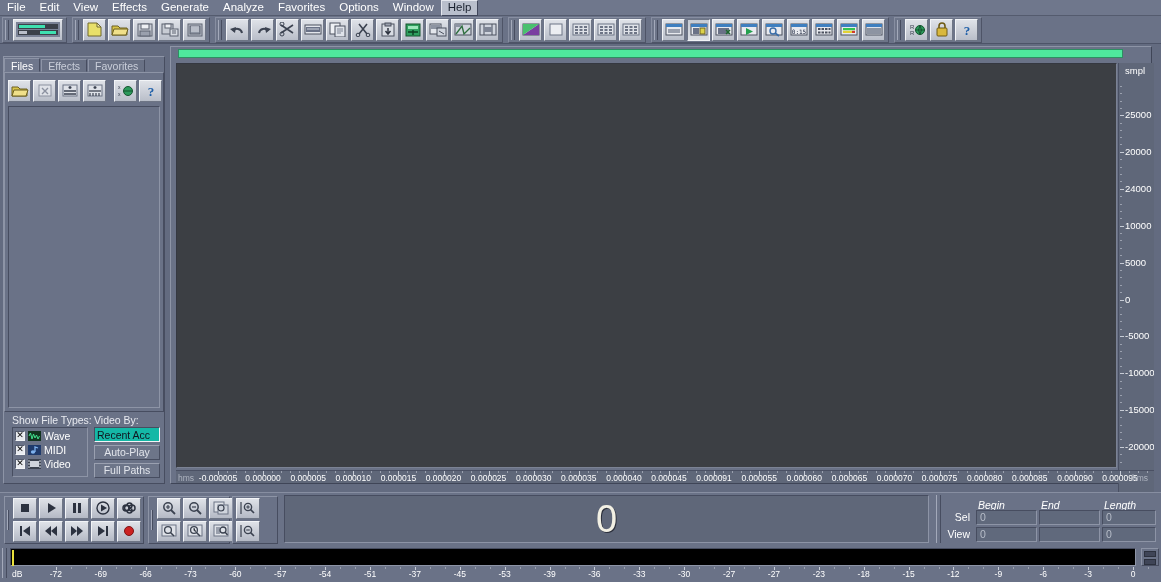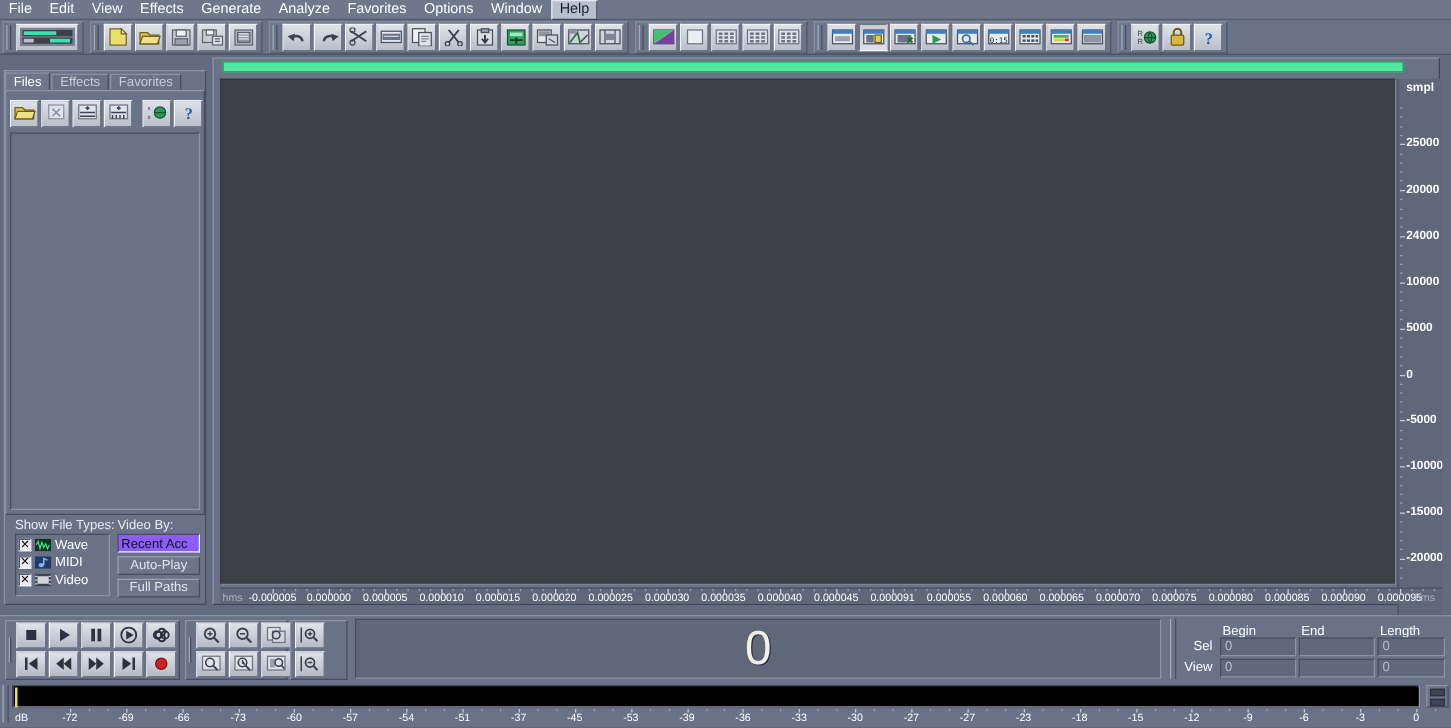--- a/index.html
+++ b/index.html
@@ -121,21 +121,21 @@
     width: 10px; height: 10px; background: #e9ebf0; border: 1px solid;
     border-color: #545b6e #f2f4f7 #f2f4f7 #545b6e;
     display: flex; align-items: center; justify-content: center;
     font-size: 9px; color: #0b0b0b; line-height: 9px; font-family: "Liberation Sans", sans-serif;
   }
   .ft-ico { width: 13px; height: 10px; margin: 0 3px; border: 1px solid #2b2f3b; }
   .ft-txt { font-size: 10.5px; color: #ffffff; }
 
   .sortwrap { position: absolute; left: 88px; top: 13px; width: 68px; }
   .combo {
-    width: 66px; height: 15px; background: #8b5cf6; color: #11151f;
+    width: 66px; height: 15px; background: #14b8a6; color: #11151f;
     font-size: 10.5px; line-height: 14px; padding-left: 2px;
     border: 1px solid; border-color: #474d60 #f2f4f7 #f2f4f7 #474d60;
     display: flex; align-items: center; justify-content: space-between;
     overflow: hidden; white-space: nowrap; gap: 46px;
   }
   .combo-arrow {
     width: 13px; height: 13px; flex: 0 0 13px;
     background: linear-gradient(#dfe2e8, #b9bec9);
     border: 1px solid; border-color: #f2f4f7 #6e7585 #6e7585 #f2f4f7;
     display: flex; align-items: center; justify-content: center;
@@ -159,21 +159,20 @@
   }
   .canvas {
     position: absolute; left: 176px; top: 63px; width: 941px; height: 405px;
     background: #3c3f44;
     border: 1px solid; border-color: #353841 #7b8294 #7b8294 #353841;
   }
   .vruler {
     position: absolute; left: 1118px; top: 63px; width: 36px; height: 468px;
     background: #5f6779; overflow: hidden;
     border-left: 1px solid #4a5063;
-    font-weight: bold;
   }
   .vtick {
     position: absolute; left: 0; width: 100%; height: 1px;
   }
   .vtick .dash { position: absolute; left: 1px; top: 0; width: 4px; height: 1px; background: #c7ccd6; }
   .vtick .lbl  { position: absolute; left: 6px; top: -6px; font-size: 9.5px; color: #ffffff; white-space: nowrap; }
   .vminor { position: absolute; left: 1px; width: 2px; height: 1px; background: #9aa0ae; }
 
   .hruler {
     position: absolute; left: 176px; top: 470px; width: 978px; height: 13px;
@@ -217,21 +216,21 @@
   }
 
   .selpanel {
     position: absolute; left: 936px; top: 495px; width: 222px; height: 48px;
     background: #6a7287;
   }
   .selgrip {
     position: absolute; left: 0; top: 0; width: 5px; height: 48px;
     border-left: 1px solid #a3a9ba; border-right: 1px solid #474d60;
   }
-  .sel-hdr { position: absolute; font-size: 10.5px; color: #ffffff; top: 4px; }
+  .sel-hdr { position: absolute; font-size: 10.5px; color: #ffffff; top: 4px; font-style: italic; }
   .sel-rowlbl { position: absolute; font-size: 10.5px; color: #ffffff; text-align: right; width: 30px; }
   .sel-field {
     position: absolute; height: 15px; background: #60697c;
     border: 1px solid; border-color: #474d60 #8d94a6 #8d94a6 #474d60;
     font-size: 10.5px; color: #b7bdc9; padding-left: 3px; line-height: 13px;
   }
 
   
   .meterbar {
     position: absolute; left: 0; top: 546px; width: 1161px; height: 36px;

